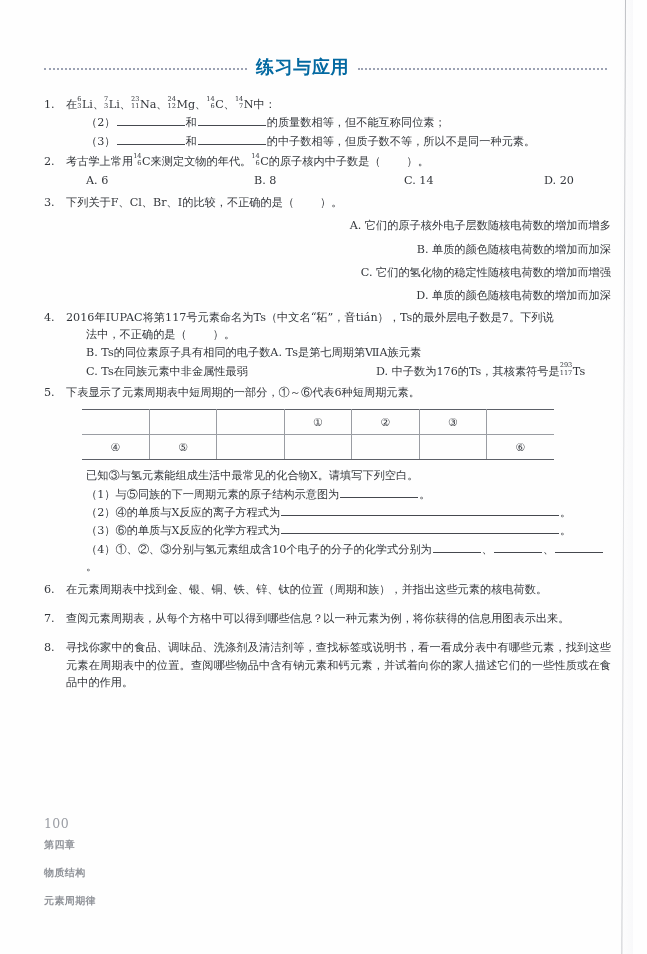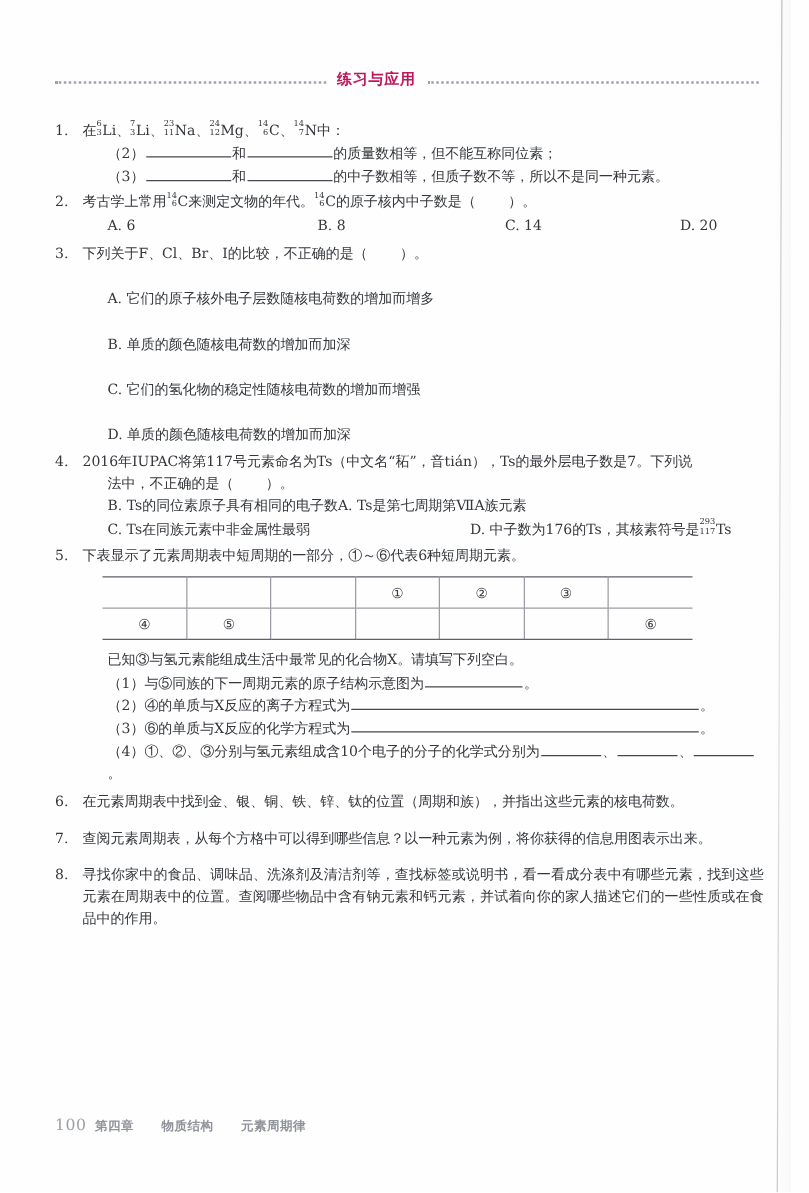--- a/index.html
+++ b/index.html
@@ -57,23 +57,23 @@
     opacity: .85;
     position: relative;
     top: 2px;
   }
   .dotline.left  { flex-grow: 1.02; }
   .dotline.right { flex-grow: 1.25; }
   .section-title {
     flex: 0 0 auto;
     font-family: "DejaVu Sans", "Liberation Sans", sans-serif;
     font-weight: bold;
-    font-size: 12px;
+    font-size: 18px;
     letter-spacing: .6px;
-    color: #be185d;
+    color: #0369a1;
     white-space: nowrap;
   }
 
   
   .content {
     position: absolute;
     left: 0;
     top: 96px;
     width: 647px;
     font-size: 11.2px;
@@ -109,21 +109,21 @@
   .opt-c { width: 140px; }
 
   .opts-2col {
     display: flex;
     padding-left: 20px;
     margin-top: 1px;
   }
   .opts-2col .opt { flex: 0 0 auto; }
   .c2-left { width: 290px; }
 
-  .opt-line { padding-left: 20px; margin-top: 19px; }
+  .opt-line { padding-left: 20px; margin-top: 6px; text-align: right; }
 
   
   .blank {
     display: inline-block;
     border-bottom: 1px solid #45484e;
     vertical-align: baseline;
     height: 11px;
     margin: 0 1px;
   }
   .blank.w-sm  { width: 48px; }
@@ -182,20 +182,21 @@
   .footer {
     position: absolute;
     left: 44px;
     bottom: 46px;
     font-size: 10px;
     color: #8d9097;
     letter-spacing: .4px;
     display: flex;
     align-items: baseline;
     gap: 7px;
+    flex-direction: column;
   }
   .footer .pageno { font-size: 12.5px; color: #9a9da4; }
   .footer .chap { color: #909399; font-weight: bold; }
   .footer .sp { display: inline-block; width: 8px; }
 </style>
 </head>
 <body>
 
 <div class="page">
 

